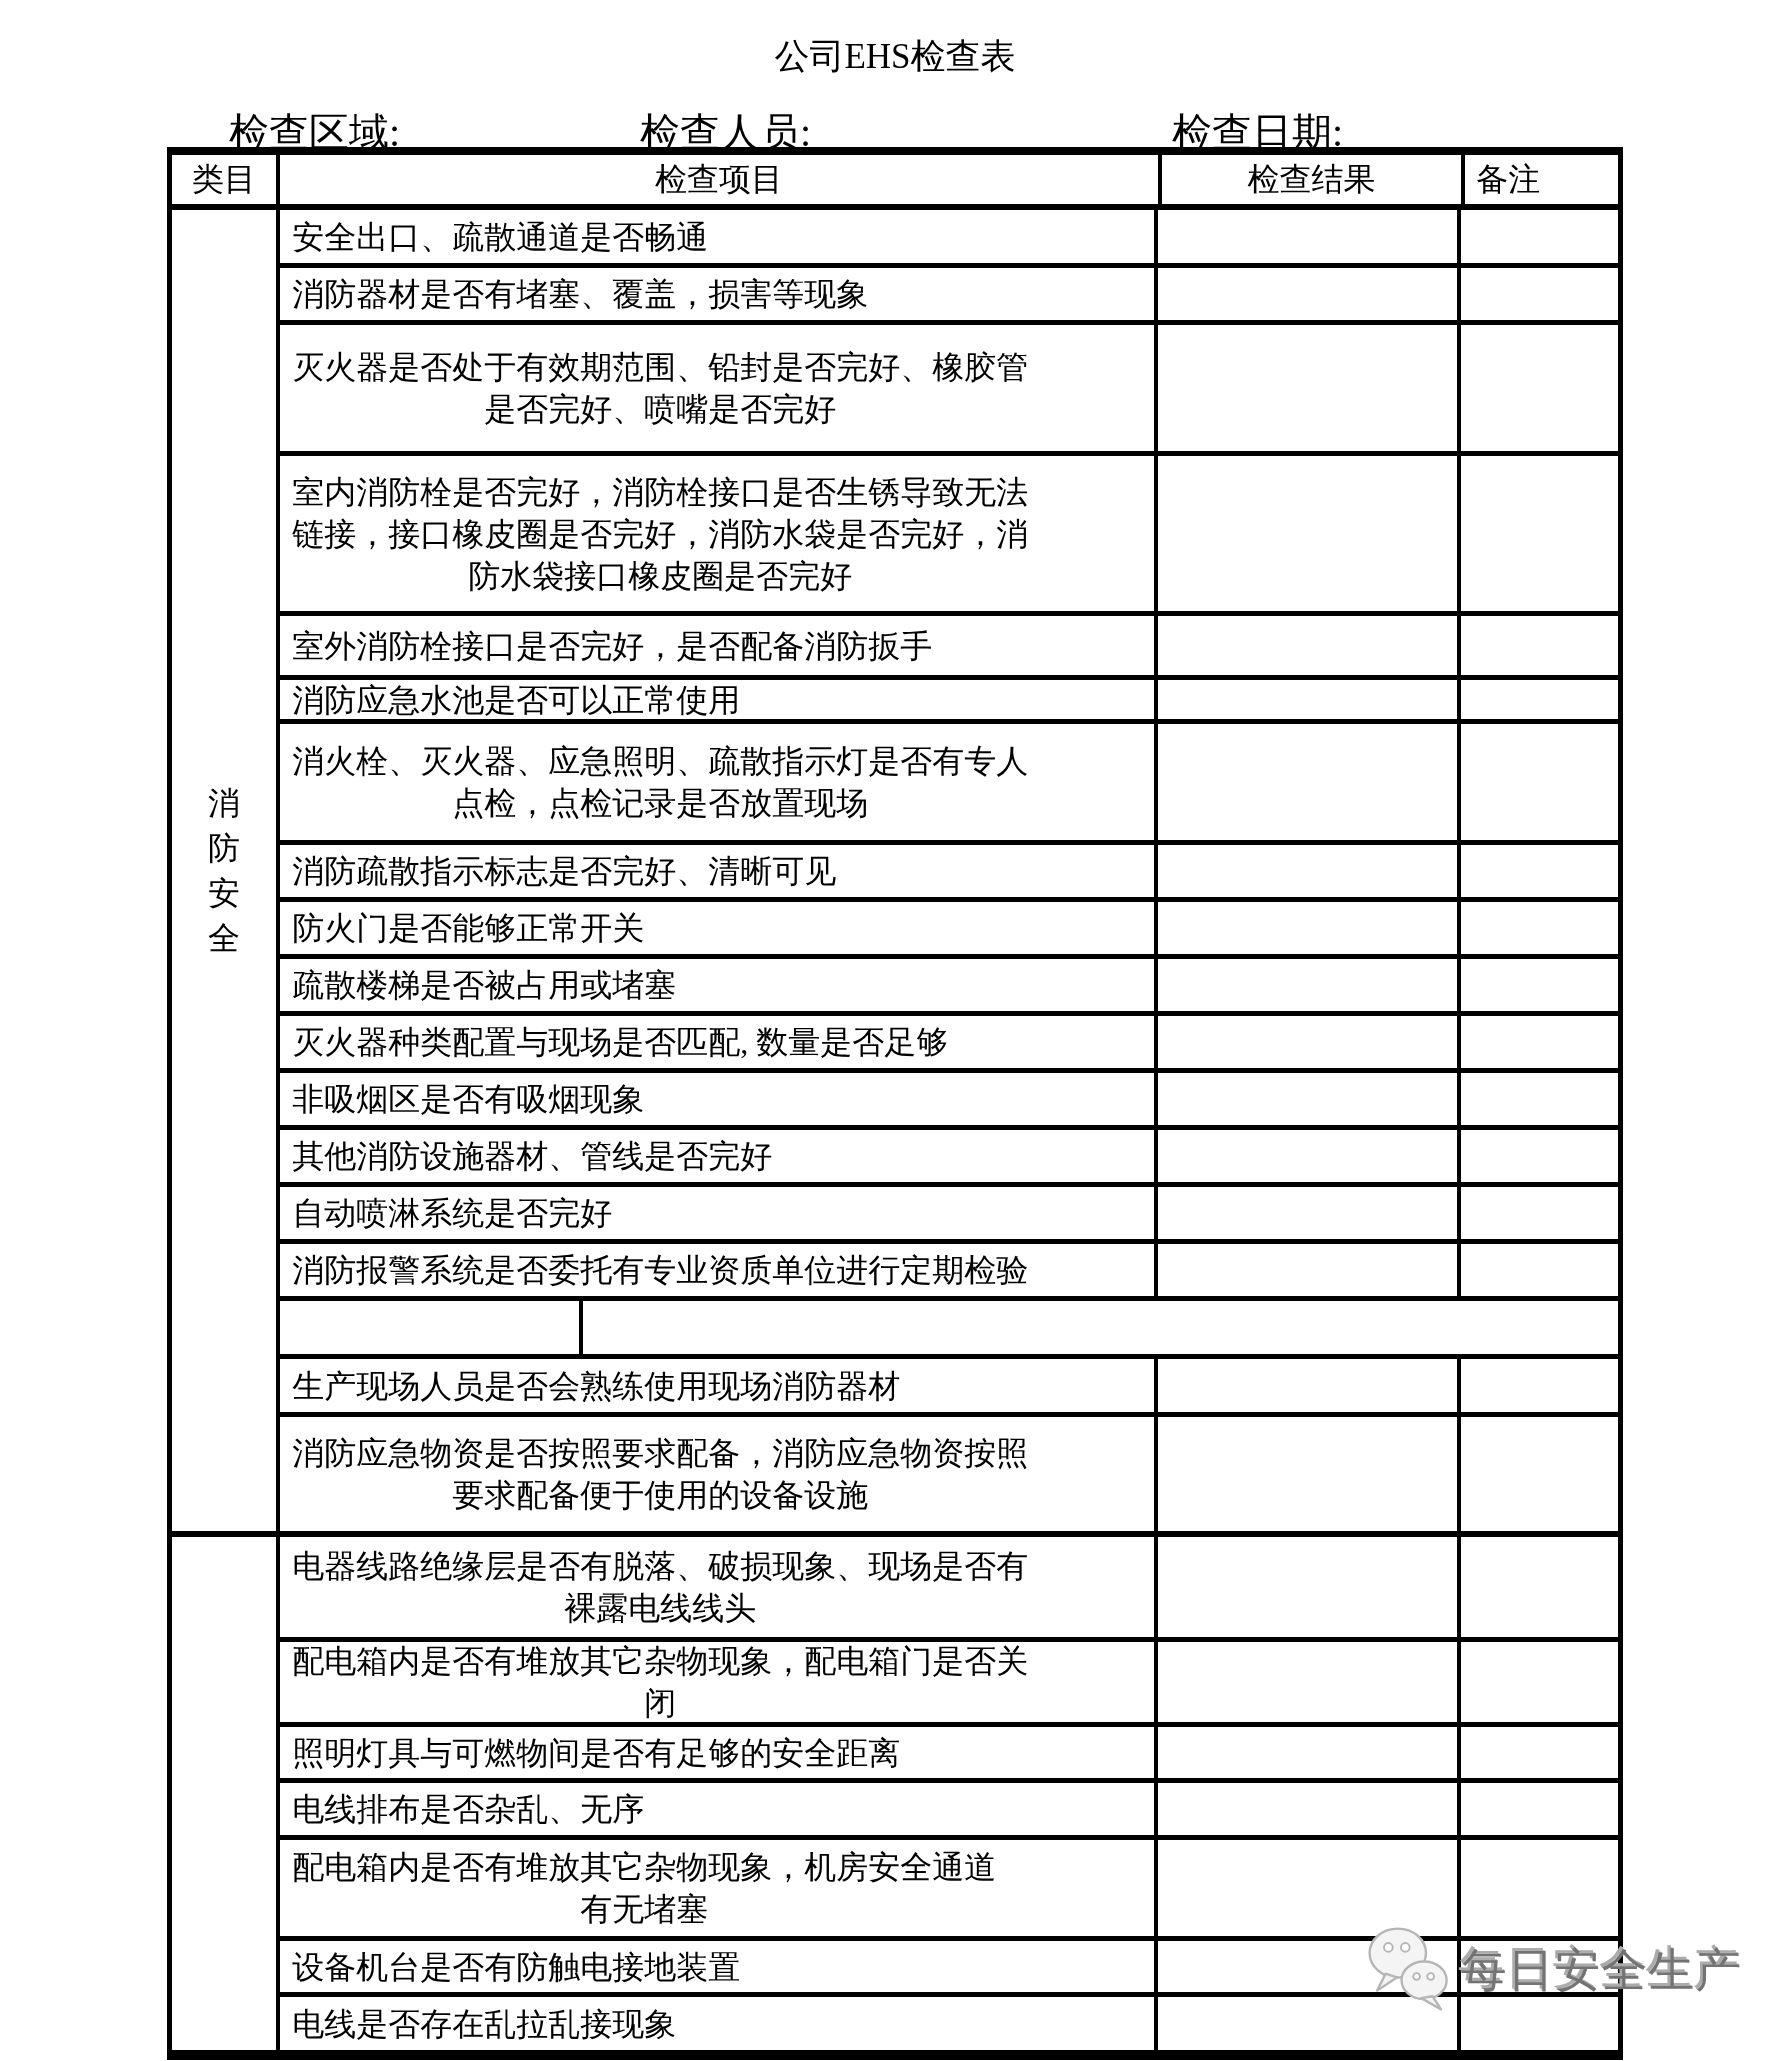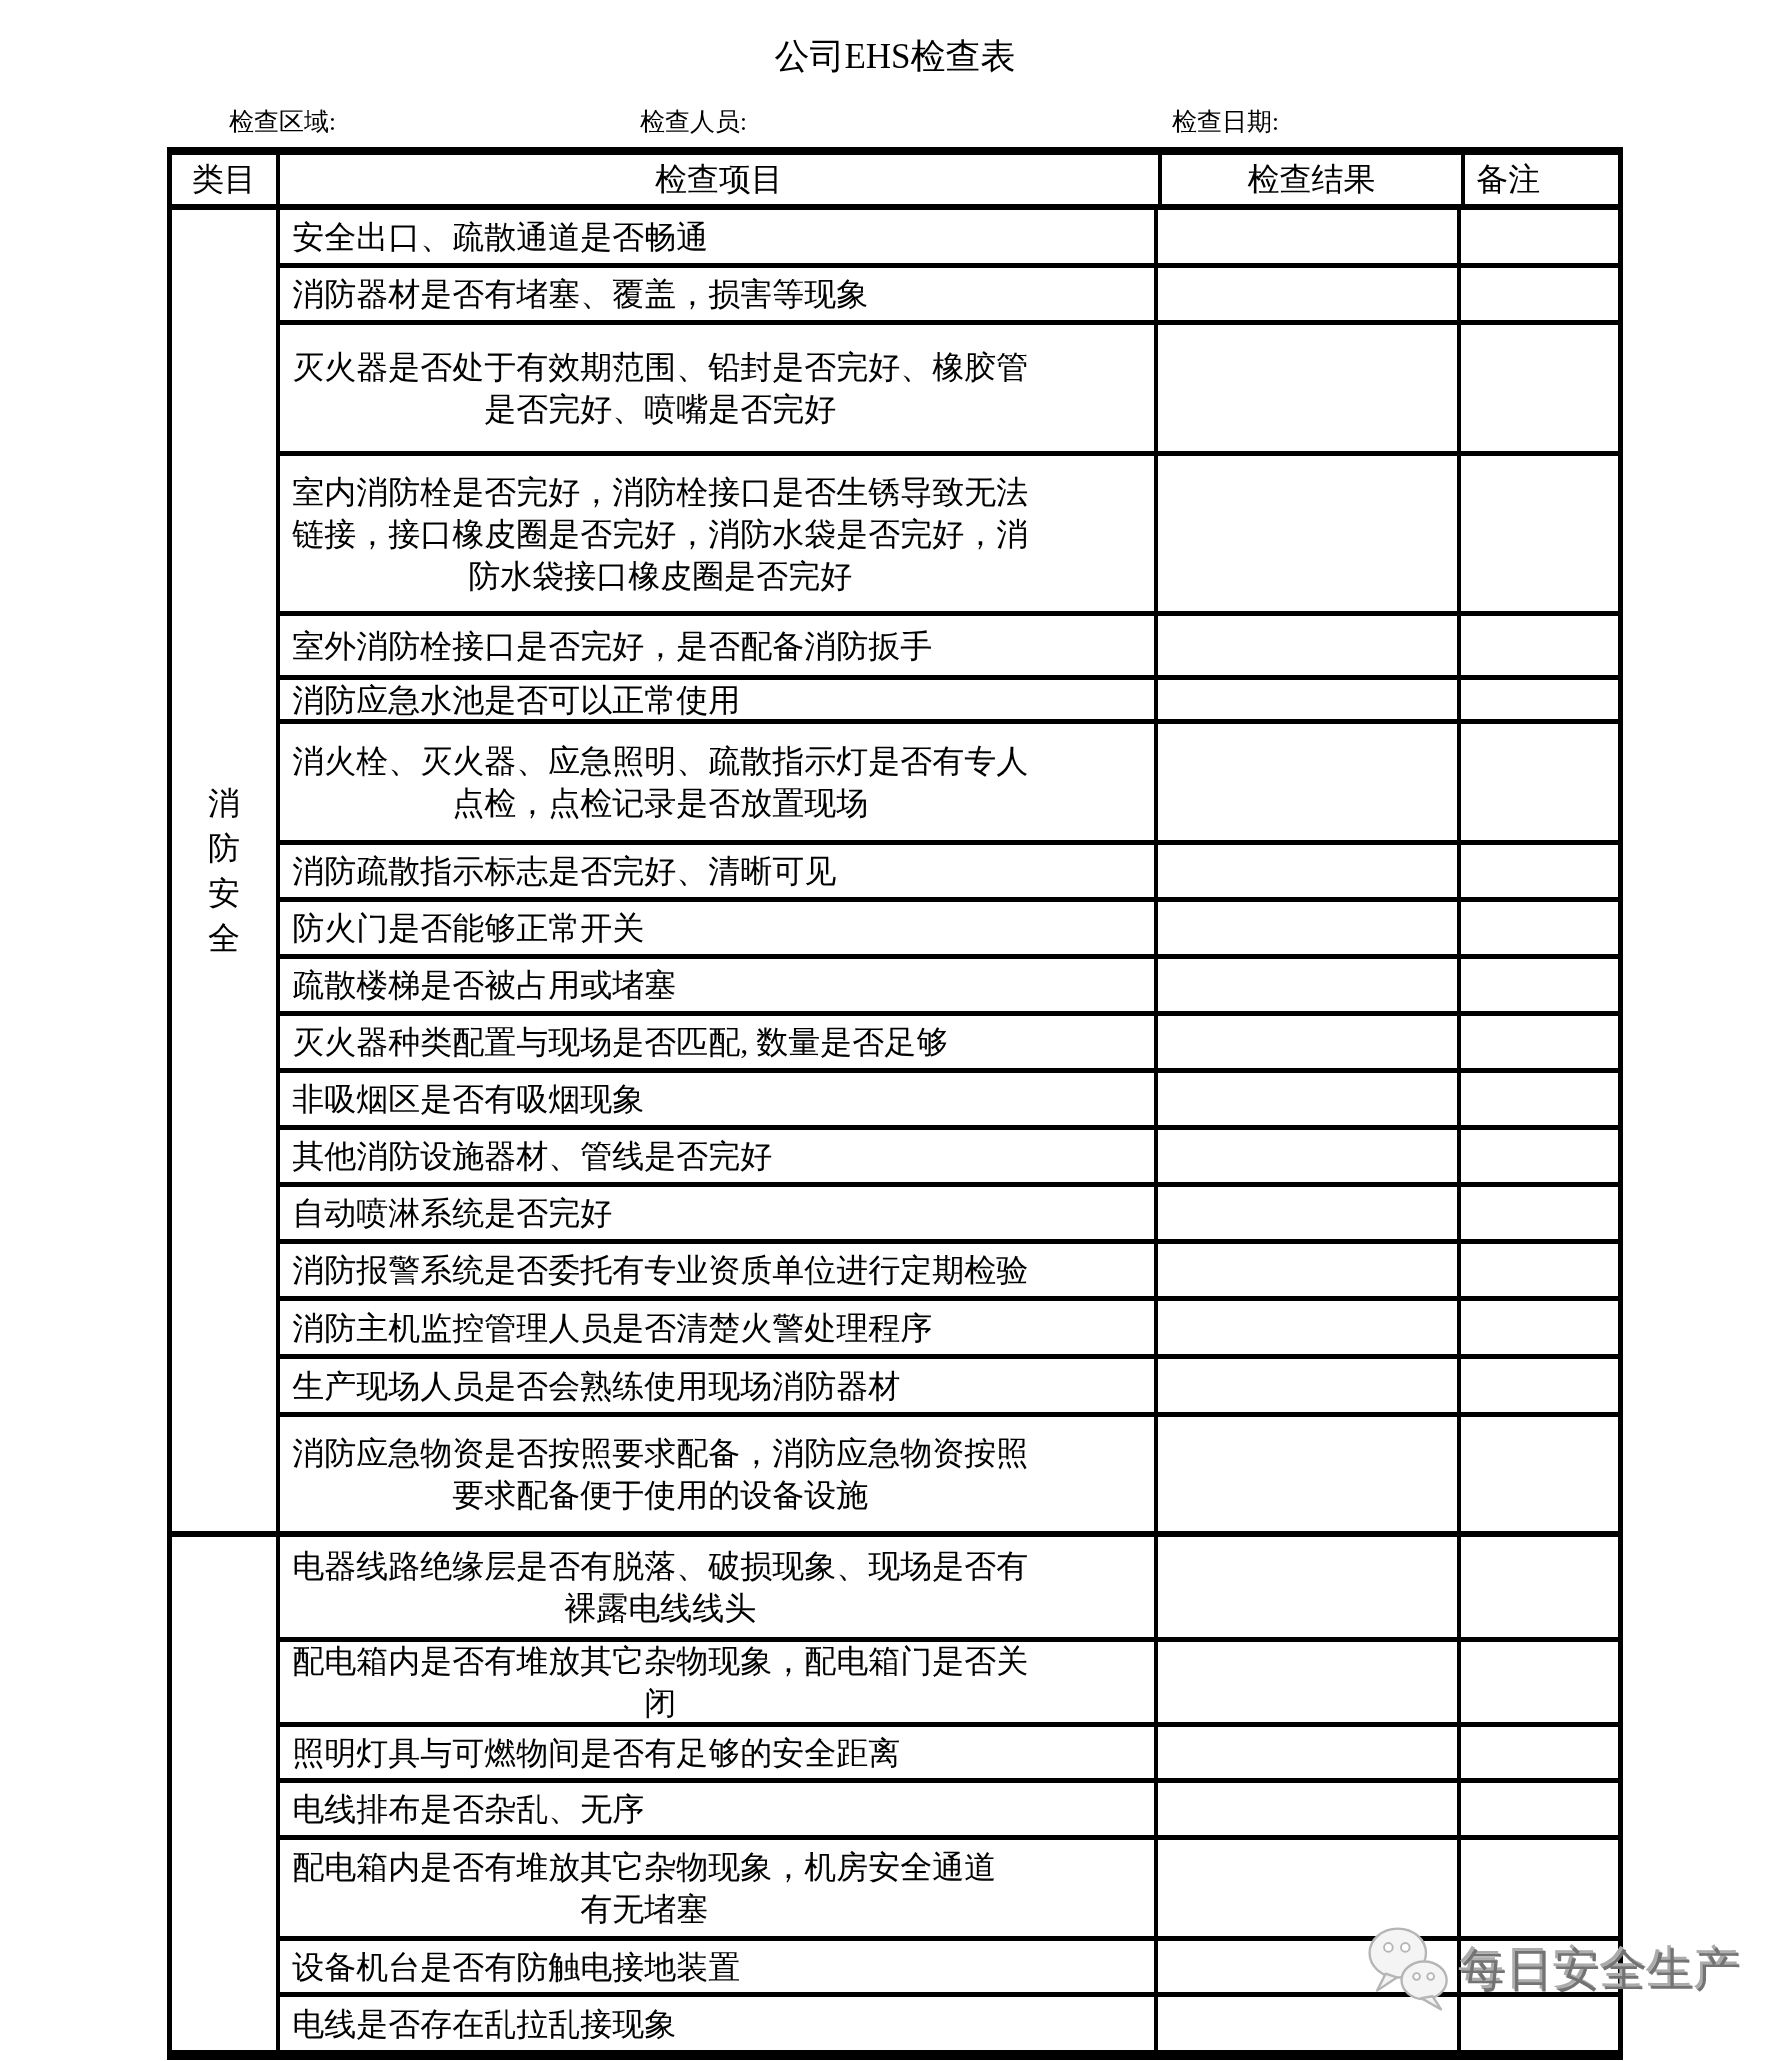--- a/index.html
+++ b/index.html
@@ -12,21 +12,21 @@
     color:#000;
   }
   .title{
     position:absolute;
     left:167px;top:36px;width:1456px;
     text-align:center;
     font-size:35px;
     line-height:41px;
     white-space:nowrap;
   }
-  .info-row{position:absolute;top:105px;left:0;width:100%;height:43px;font-size:25px;}
+  .info-row{position:absolute;top:105px;left:0;width:100%;height:43px;font-size:40px;}
   .info-label{position:absolute;white-space:nowrap;}
   .info-area{left:229px;}
   .info-person{left:640px;}
   .info-date{left:1172px;}
 
   .sheet{
     position:absolute;
     left:167px;top:147px;
     width:1456px;
     box-sizing:border-box;
@@ -202,21 +202,20 @@
               <div class="cell item-cell">自动喷淋系统是否完好</div>
               <div class="cell result-cell"></div>
               <div class="cell remark-cell"></div>
             </div>
             <div class="row" style="height: 57px;">
               <div class="cell item-cell">消防报警系统是否委托有专业资质单位进行定期检验</div>
               <div class="cell result-cell"></div>
               <div class="cell remark-cell"></div>
             </div>
             <div class="row" style="height: 58px;">
-              <div class="cell item-cell">消防主机监控管理人员是否清楚火警处理程序</div>
               <div class="cell result-cell"></div>
               <div class="cell remark-cell"></div>
             </div>
             <div class="row" style="height: 58px;">
               <div class="cell item-cell">生产现场人员是否会熟练使用现场消防器材</div>
               <div class="cell result-cell"></div>
               <div class="cell remark-cell"></div>
             </div>
             <div class="row" style="height: 114px;">
               <div class="cell item-cell">消防应急物资是否按照要求配备，消防应急物资按照

